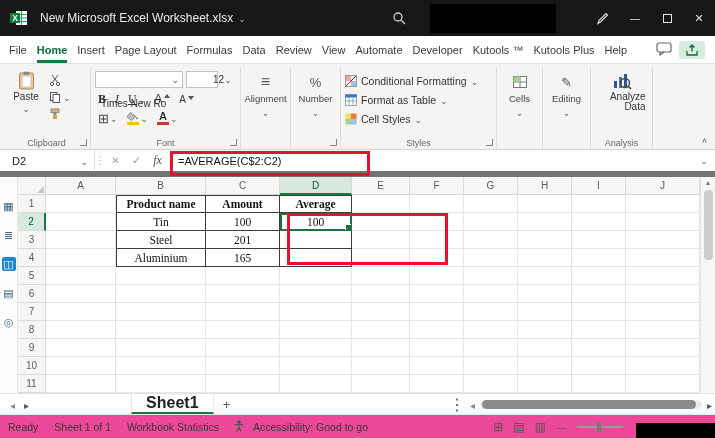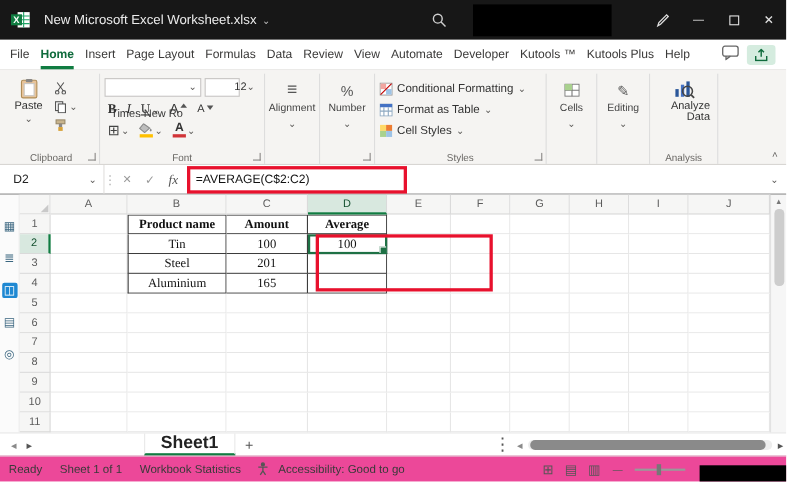--- a/index.html
+++ b/index.html
@@ -69,21 +69,21 @@
   .g-styles { width:156px; padding-top:4px; }
   .style-row { display:flex; align-items:center; gap:4px; height:19px; font-size:10.5px; color:#333; white-space:nowrap; }
 
   .g-analysis { width:62px; align-items:center; padding-top:5px; }
   .analyze-btn { display:flex; flex-direction:column; align-items:center; gap:2px; }
   .an-label { width:48px; text-align:right; font-size:10px; line-height:10px; color:#333; }
   #ribbon-collapse { position:absolute; right:8px; bottom:3px; font-size:9px; color:#5f5d5b; }
   #ribbon-collapse::before { content:"˄"; }
 
   
-  #formulabar { height:27px; display:flex; align-items:stretch; border-bottom:1px solid #737373; background:#fff; }
+  #formulabar { height:27px; display:flex; align-items:stretch; border-bottom:6px solid #737373; background:#fff; }
   .namebox { width:95px; display:flex; align-items:center; padding:0 6px 0 12px; border-right:1px solid #e2e0de; font-size:11px; color:#222; }
   .namebox > span:first-child { flex:1; }
   .fb-grip { width:10px; display:flex; align-items:center; justify-content:center; color:#b0b0b0; }
   .fb-grip::before { content:"⋮"; }
   .fb-btn { width:21px; display:flex; align-items:center; justify-content:center; color:#9a9a9a;text-align:right; }
   .i-x::before { content:"✕"; font-size:10px; }
   .i-check::before { content:"✓"; font-size:11px; }
   .fx { font-family:"Liberation Serif",serif; font-style:italic; color:#555; font-size:12px; }
   .fb-formula { flex:1; display:flex; align-items:center; padding-left:10px; font-size:11px; color:#111; }
   .fb-chev { width:22px; display:flex; align-items:center; justify-content:center; }

